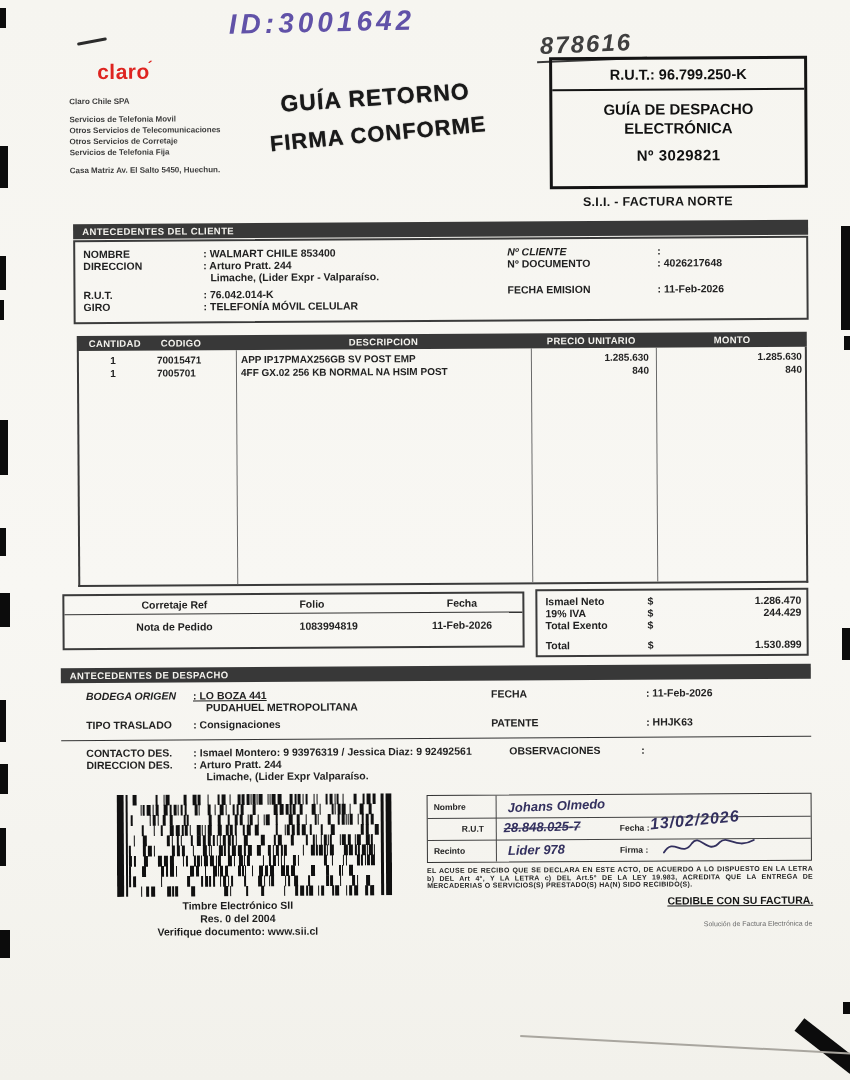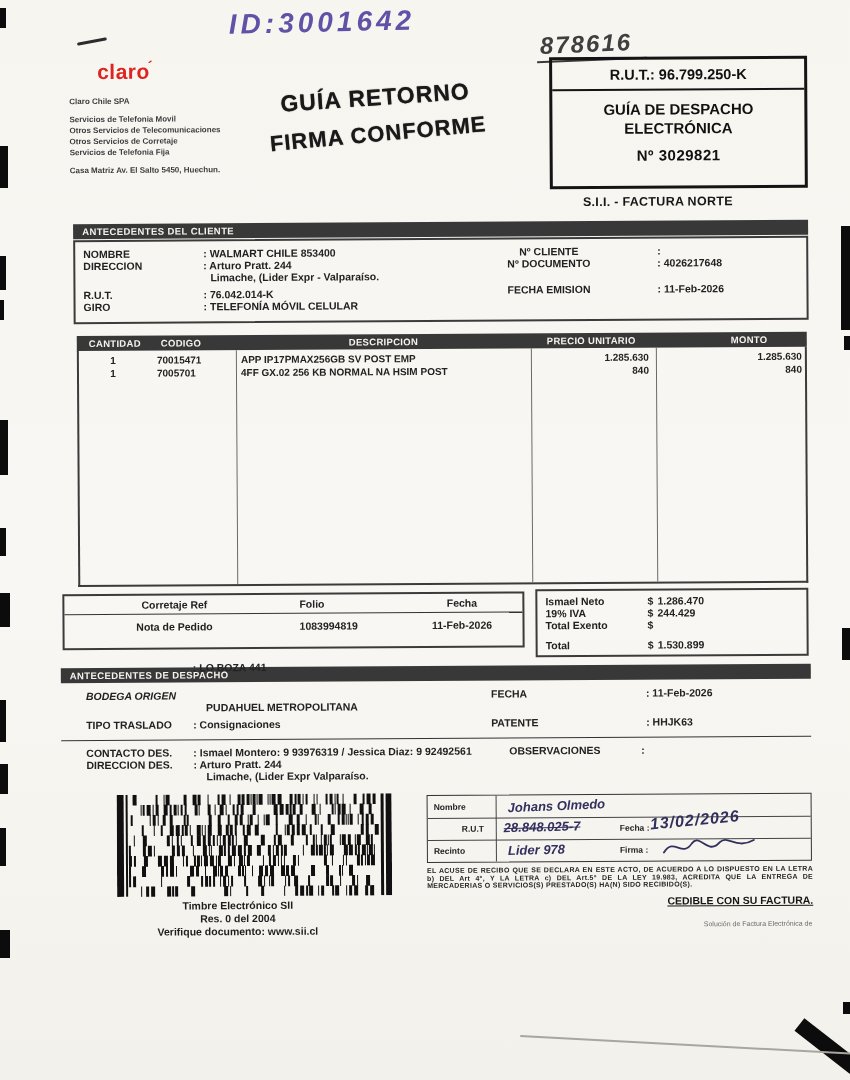--- a/index.html
+++ b/index.html
@@ -46,42 +46,42 @@
   .items-bar-wrap { left:78px; top:334px; width:730px; }
   .desp-bar { left:60px; top:666px; width:750px; }
 
   
   .client-box { left:75px; top:238px; width:735px; height:84px; border:2px solid #3b3b3b; font-size:10.5px; font-weight:bold; }
   .client-box .abs { white-space:nowrap; }
 
   
   .items-bar-wrap { height:15px; background:#383838; color:#f4f3ee; font-weight:bold; font-size:9.5px; }
   .items-bar-wrap span { position:absolute; top:0; line-height:15px; letter-spacing:.3px; }
-  .ih-cant { left:12px; } .ih-cod { left:84px; } .ih-desc { left:272px; } .ih-prec { left:470px; } .ih-monto { left:654px; }
+  .ih-cant { left:12px; } .ih-cod { left:84px; } .ih-desc { left:272px; } .ih-prec { left:470px; } .ih-monto { left:637px; }
   .items-box { left:78px; top:349px; width:730px; height:236px; border:2px solid #3b3b3b; border-top:none;
                font-size:10px; font-weight:bold; }
   .vline { position:absolute; top:0; bottom:0; width:1px; background:#6a6a6a; }
   .item-row span { position:absolute; white-space:nowrap; }
   .ir-cant { left:24px; width:20px; text-align:center; }
   .ir-cod { left:78px; }
   .ir-desc { left:162px; }
   .ir-prec { left:395px; width:175px; text-align:right; }
   .ir-monto { left:585px; width:138px; text-align:right; }
 
   
   .ref-box { left:62px; top:592px; width:462px; height:56px; border:2px solid #3b3b3b; font-size:10.5px; font-weight:bold; }
   .ref-hline { position:absolute; left:0; right:0; top:18px; border-top:1.5px solid #333; }
   .rf-doc { left:30px; width:160px; text-align:center; }
   .rf-folio { left:235px; width:100px; text-align:left; }
   .rf-fecha { left:345px; width:105px; text-align:center; }
 
   
   .totals-box { left:535px; top:590px; width:273px; height:68px; border:2px solid #3b3b3b; font-size:10.5px; font-weight:bold; }
   .tot-label { left:8px; } .tot-cur { left:110px; }
-  .tot-val { left:120px; width:144px; text-align:left; }
+  .tot-val { left:120px; width:144px; text-align:right; }
 
   
   .desp { font-size:10.5px; font-weight:bold; white-space:nowrap; }
   .desp-line { left:60px; top:738px; width:750px; height:0; border-top:1.5px solid #333; }
 
   
   .barcode { left:115px; top:793px; }
   .timbre { left:118px; top:898px; width:235px; text-align:center; font-size:10.5px; font-weight:bold;
             line-height:13px; color:#1e1e1e; }
 
@@ -163,21 +163,21 @@
     <div class="abs client-box">
       <span class="abs" style="left:8px; top:6px;">NOMBRE</span>
       <span class="abs" style="left:128px; top:6px;">:  WALMART CHILE 853400</span>
       <span class="abs" style="left:8px; top:18px;">DIRECCION</span>
       <span class="abs" style="left:128px; top:18px;">:  Arturo Pratt. 244</span>
       <span class="abs" style="left:135px; top:30px;">Limache, (Lider Expr -  Valparaíso.</span>
       <span class="abs" style="left:8px; top:47px;">R.U.T.</span>
       <span class="abs" style="left:128px; top:47px;">:  76.042.014-K</span>
       <span class="abs" style="left:8px; top:59px;">GIRO</span>
       <span class="abs" style="left:128px; top:59px;">:  TELEFONÍA MÓVIL CELULAR</span>
-      <span class="abs" style="left:444px; top:6px;">Nº CLIENTE</span>
+      <span class="abs" style="left:432px; top:6px;font-style:italic;">Nº CLIENTE</span>
       <span class="abs" style="left:582px; top:6px;">:</span>
       <span class="abs" style="left:432px; top:18px;">Nº DOCUMENTO</span>
       <span class="abs" style="left:582px; top:18px;">:   4026217648</span>
       <span class="abs" style="left:432px; top:44px;">FECHA EMISION</span>
       <span class="abs" style="left:582px; top:44px;">:   11-Feb-2026</span>
     </div>
 
     <div class="abs items-bar-wrap">
       <span class="ih-cant">CANTIDAD</span>
       <span class="ih-cod">CODIGO</span>
@@ -225,21 +225,21 @@
       <span class="abs tot-label" style="top:28px;">Total Exento</span>
       <span class="abs tot-cur" style="top:28px;">$</span>
       <span class="abs tot-val" style="top:28px;"></span>
       <span class="abs tot-label" style="top:48px;">Total</span>
       <span class="abs tot-cur" style="top:48px;">$</span>
       <span class="abs tot-val" style="top:48px;">1.530.899</span>
     </div>
 
     <div class="abs sec-bar desp-bar">ANTECEDENTES DE DESPACHO</div>
     <span class="abs desp" style="left:85px; top:688px;font-style:italic;">BODEGA ORIGEN</span>
-    <span class="abs desp" style="left:192px; top:660px;">:   LO BOZA 441</span>
+    <span class="abs desp" style="left:192px; top:688px;text-decoration:underline;">:   LO BOZA 441</span>
     <span class="abs desp" style="left:205px; top:700px;">PUDAHUEL   METROPOLITANA</span>
     <span class="abs desp" style="left:490px; top:688px;">FECHA</span>
     <span class="abs desp" style="left:645px; top:688px;">:    11-Feb-2026</span>
     <span class="abs desp" style="left:85px; top:717px;">TIPO TRASLADO</span>
     <span class="abs desp" style="left:192px; top:717px;">:   Consignaciones</span>
     <span class="abs desp" style="left:490px; top:717px;">PATENTE</span>
     <span class="abs desp" style="left:645px; top:717px;">:    HHJK63</span>
     <div class="abs desp-line"></div>
     <span class="abs desp" style="left:85px; top:745px;">CONTACTO DES.</span>
     <span class="abs desp" style="left:192px; top:745px;">:   Ismael Montero: 9 93976319 / Jessica Diaz: 9 92492561</span>

